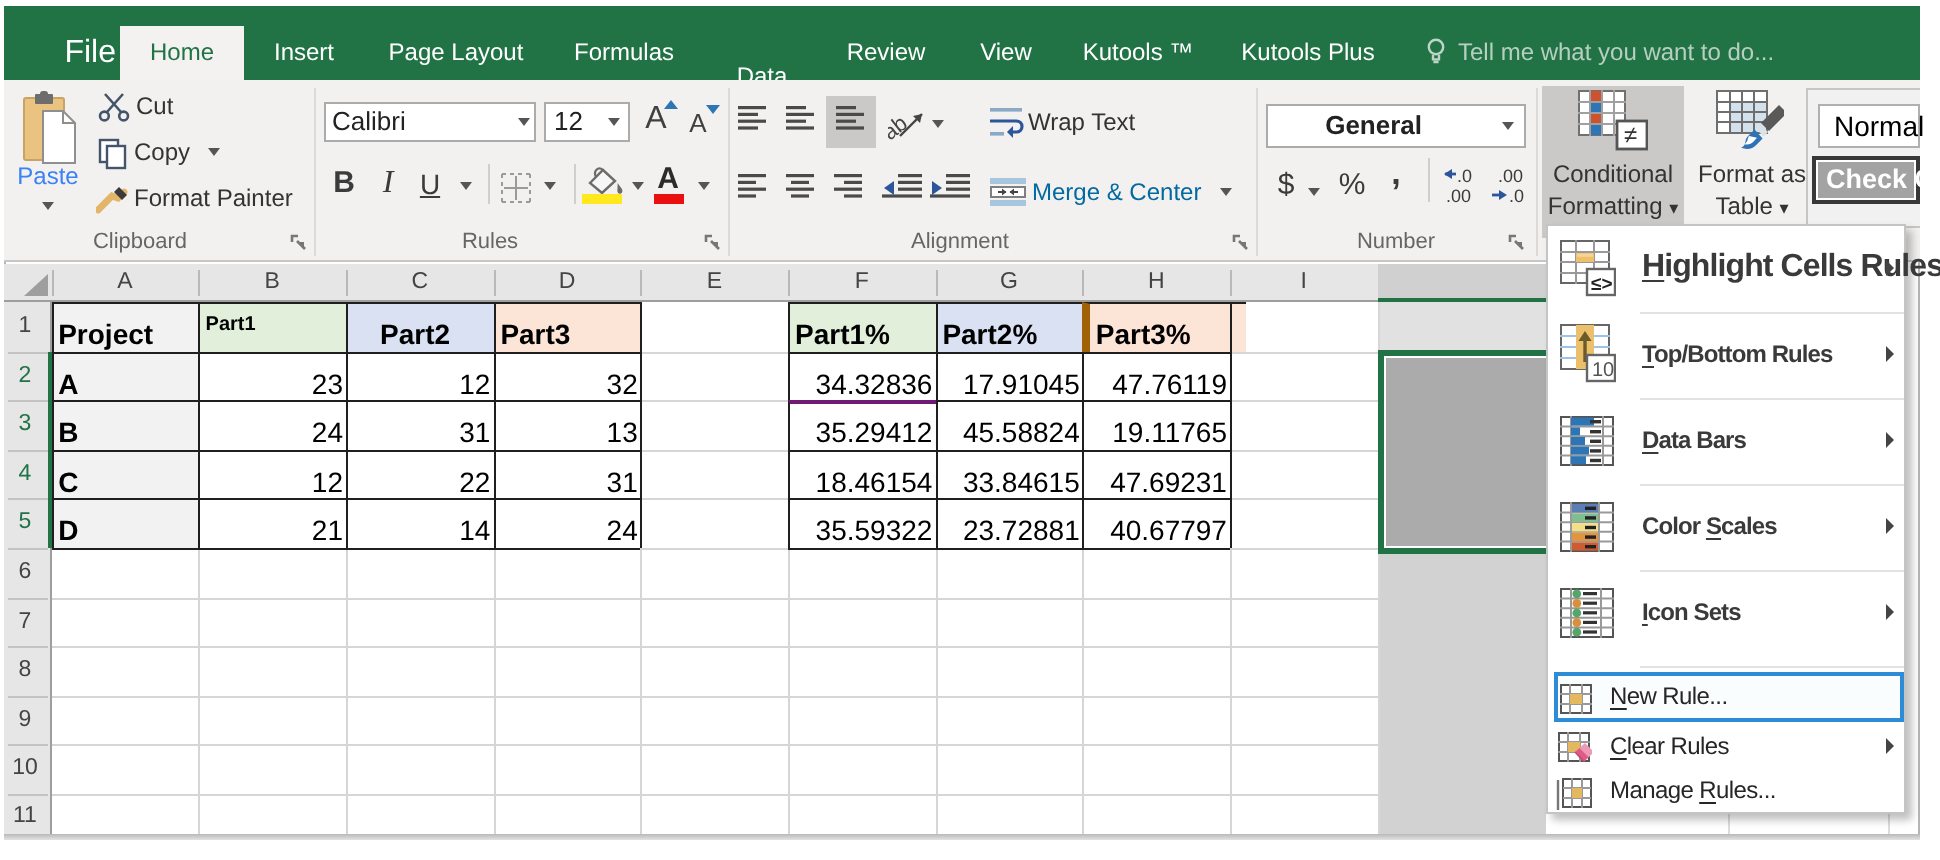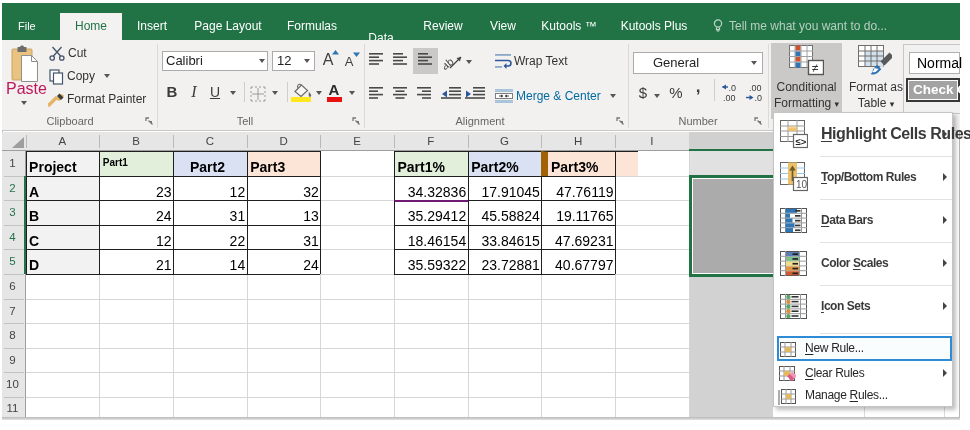--- a/index.html
+++ b/index.html
@@ -3,21 +3,21 @@
 *{margin:0;padding:0;box-sizing:border-box}
 html,body{width:970px;height:430px;background:#fff;font-family:"Liberation Sans",sans-serif;overflow:hidden}
 .a{position:absolute}
 .arr{width:0;height:0;border-left:4px solid #444;border-top:4px solid transparent;border-bottom:4px solid transparent}
 .dd{width:0;height:0;border-top:4px solid #555;border-left:3.5px solid transparent;border-right:3.5px solid transparent}
 u{text-underline-offset:2px}
 </style></head><body>
 <div class="a " style="left:2px;top:3px;width:958px;height:414px;background:#fff;border-left:1px solid #b5b5b5;border-right:1px solid #b5b5b5"></div>
 <div class="a " style="left:2px;top:417px;width:958px;height:3px;background:linear-gradient(#b9b9b9,#e3e3e3)"></div>
 <div class="a " style="left:2px;top:3px;width:958px;height:37px;background:#217346"></div>
-<div class="a" style="left:18px;top:13px;width:40px;height:27px;font-size:11px;color:#fff;font-weight:normal;text-align:left;line-height:27px;white-space:nowrap;">File</div>
+<div class="a" style="left:18px;top:13px;width:40px;height:27px;font-size:16px;color:#fff;font-weight:normal;text-align:right;line-height:27px;white-space:nowrap;">File</div>
 <div class="a " style="left:60px;top:13px;width:62px;height:27px;background:#f3f2f1"></div>
 <div class="a" style="left:60px;top:13px;width:62px;height:27px;font-size:12px;color:#217346;font-weight:normal;text-align:center;line-height:27px;white-space:nowrap;">Home</div>
 <div class="a" style="left:92px;top:13px;width:120px;height:27px;font-size:12px;color:#fff;font-weight:normal;text-align:center;line-height:27px;white-space:nowrap;">Insert</div>
 <div class="a" style="left:168px;top:13px;width:120px;height:27px;font-size:12px;color:#fff;font-weight:normal;text-align:center;line-height:27px;white-space:nowrap;">Page Layout</div>
 <div class="a" style="left:252px;top:13px;width:120px;height:27px;font-size:12px;color:#fff;font-weight:normal;text-align:center;line-height:27px;white-space:nowrap;">Formulas</div>
 <div class="a" style="left:321px;top:13px;width:120px;height:27px;font-size:12px;color:#fff;font-weight:normal;text-align:center;line-height:27px;white-space:nowrap;margin-top:12px;">Data</div>
 <div class="a" style="left:383px;top:13px;width:120px;height:27px;font-size:12px;color:#fff;font-weight:normal;text-align:center;line-height:27px;white-space:nowrap;">Review</div>
 <div class="a" style="left:443px;top:13px;width:120px;height:27px;font-size:12px;color:#fff;font-weight:normal;text-align:center;line-height:27px;white-space:nowrap;">View</div>
 <div class="a" style="left:509px;top:13px;width:120px;height:27px;font-size:12px;color:#fff;font-weight:normal;text-align:center;line-height:27px;white-space:nowrap;">Kutools ™</div>
 <div class="a" style="left:594px;top:13px;width:120px;height:27px;font-size:12px;color:#fff;font-weight:normal;text-align:center;line-height:27px;white-space:nowrap;">Kutools Plus</div>
@@ -27,21 +27,21 @@
       <path d="M4.5 9.5v2.2h3V9.5M4.7 13h2.6"></path>
     </g>
   </svg>
 <div class="a" style="left:729px;top:13px;width:200px;height:27px;font-size:12px;color:#b7cfc0;font-weight:normal;text-align:left;line-height:27px;white-space:nowrap;">Tell me what you want to do...</div>
 <div class="a " style="left:2px;top:40px;width:958px;height:91px;background:#f2f1f0;border-bottom:1px solid #c8c6c4"></div>
 <div class="a " style="left:157px;top:44px;width:1px;height:84px;background:#dcdad8"></div>
 <div class="a " style="left:364px;top:44px;width:1px;height:84px;background:#dcdad8"></div>
 <div class="a " style="left:628px;top:44px;width:1px;height:84px;background:#dcdad8"></div>
 <div class="a " style="left:768px;top:44px;width:1px;height:84px;background:#dcdad8"></div>
 <div class="a" style="left:14px;top:115px;width:112px;height:13px;font-size:11px;color:#666;font-weight:normal;text-align:center;line-height:13px;white-space:nowrap;">Clipboard</div>
-<div class="a" style="left:180px;top:115px;width:130px;height:13px;font-size:11px;color:#666;font-weight:normal;text-align:center;line-height:13px;white-space:nowrap;">Tell</div>
+<div class="a" style="left:180px;top:115px;width:130px;height:13px;font-size:11px;color:#666;font-weight:normal;text-align:center;line-height:13px;white-space:nowrap;">Rules</div>
 <div class="a" style="left:415px;top:115px;width:130px;height:13px;font-size:11px;color:#666;font-weight:normal;text-align:center;line-height:13px;white-space:nowrap;">Alignment</div>
 <div class="a" style="left:633px;top:115px;width:130px;height:13px;font-size:11px;color:#666;font-weight:normal;text-align:center;line-height:13px;white-space:nowrap;">Number</div>
 <svg class="a" style="left:145px;top:117px" width="10" height="10" viewBox="0 0 10 10">
     <path d="M1 4V1h3" fill="none" stroke="#777" stroke-width="1.3"></path>
     <path d="M4 4h3v3z" fill="#777"></path>
     <path d="M3.5 3.5l4 4" stroke="#777" stroke-width="1.3"></path>
   </svg>
 <svg class="a" style="left:352px;top:117px" width="10" height="10" viewBox="0 0 10 10">
     <path d="M1 4V1h3" fill="none" stroke="#777" stroke-width="1.3"></path>
     <path d="M4 4h3v3z" fill="#777"></path>
@@ -57,21 +57,21 @@
     <path d="M4 4h3v3z" fill="#777"></path>
     <path d="M3.5 3.5l4 4" stroke="#777" stroke-width="1.3"></path>
   </svg>
 <svg class="a" style="left:11px;top:45px" width="28" height="38" viewBox="0 0 28 38">
     <rect x="1" y="4" width="20" height="31" rx="1" fill="#e9c37f" stroke="#c9a365" stroke-width="1"></rect>
     <rect x="6.5" y="2" width="9" height="5" rx="0.5" fill="#6d6d6d"></rect>
     <rect x="9" y="0.5" width="4" height="3" rx="1.5" fill="#6d6d6d"></rect>
     <path d="M10.5 10.5h10l6 6v20h-16z" fill="#fff" stroke="#8f8f8f" stroke-width="1"></path>
     <path d="M20.5 10.5v6h6" fill="none" stroke="#8f8f8f" stroke-width="1"></path>
   </svg>
-<div class="a" style="left:6px;top:82px;width:36px;height:13px;font-size:16px;color:#be185d;font-weight:normal;text-align:center;line-height:13px;white-space:nowrap;">Paste</div>
+<div class="a" style="left:6px;top:82px;width:36px;height:13px;font-size:12px;color:#3b82f6;font-weight:normal;text-align:center;line-height:13px;white-space:nowrap;">Paste</div>
 <div class="a dd" style="left:21px;top:101px;width:0px;height:0px;"></div>
 <svg class="a" style="left:49px;top:46px" width="16" height="15" viewBox="0 0 16 15">
     <g stroke="#44546a" fill="none" stroke-width="1.3">
       <path d="M12.5 1L4.5 10M3.5 1l8 9"></path>
       <circle cx="3.2" cy="12" r="2.2"></circle>
       <circle cx="12.8" cy="12" r="2.2"></circle>
     </g>
   </svg>
 <div class="a" style="left:68px;top:47px;width:40px;height:13px;font-size:12px;color:#333;font-weight:normal;text-align:left;line-height:13px;white-space:nowrap;">Cut</div>
 <svg class="a" style="left:49px;top:69px" width="15" height="16" viewBox="0 0 15 16">
@@ -198,21 +198,21 @@
       <rect x="0" y="0" width="18" height="3"></rect>
       <rect x="0" y="11" width="18" height="3"></rect>
     </g>
     <rect x="0.5" y="4.5" width="17" height="5" fill="#fff" stroke="#7f7f7f"></rect>
     <path d="M4 7H8M14 7H10" stroke="#444" stroke-width="1"></path>
     <path d="M8.2 7l-2.2-1.8v3.6zM9.8 7l2.2-1.8v3.6z" fill="#444"></path>
   </svg>
 <div class="a" style="left:516px;top:90px;width:100px;height:13px;font-size:12px;color:#0369a1;font-weight:normal;text-align:left;line-height:13px;white-space:nowrap;">Merge &amp; Center</div>
 <div class="a dd" style="left:610px;top:94px;width:0px;height:0px;"></div>
 <div class="a " style="left:633px;top:52px;width:130px;height:22px;background:#fff;border:1px solid #ababab"></div>
-<div class="a" style="left:641px;top:52px;width:70px;height:22px;font-size:13px;color:#222;font-weight:normal;text-align:center;line-height:22px;white-space:nowrap;">General</div>
+<div class="a" style="left:641px;top:52px;width:70px;height:22px;font-size:13px;color:#222;font-weight:bold;text-align:right;line-height:22px;white-space:nowrap;">General</div>
 <div class="a dd" style="left:751px;top:61px;width:0px;height:0px;"></div>
 <div class="a" style="left:636px;top:83px;width:14px;height:20px;font-size:15px;color:#3b3b3b;font-weight:normal;text-align:center;line-height:20px;white-space:nowrap;">$</div>
 <div class="a dd" style="left:654px;top:94px;width:0px;height:0px;"></div>
 <div class="a" style="left:668px;top:83px;width:16px;height:20px;font-size:15px;color:#3b3b3b;font-weight:normal;text-align:center;line-height:20px;white-space:nowrap;">%</div>
 <div class="a" style="left:692px;top:77px;width:12px;height:20px;font-size:17px;color:#3b3b3b;font-weight:bold;text-align:center;line-height:20px;white-space:nowrap;">,</div>
 <div class="a " style="left:713.5px;top:79px;width:1px;height:22px;background:#d0cecd"></div>
 <svg class="a" style="left:719px;top:83px" width="20" height="19" viewBox="0 0 20 19">
     <path d="M9 4H3.5" stroke="#2b579a" stroke-width="1.4"></path>
     <path d="M7 1.5L3 4l4 2.5z" fill="#2b579a"></path>
     <text x="9.5" y="8" font-size="9" fill="#3b3b3b">.0</text>
@@ -344,21 +344,21 @@
 <div class="a" style="left:173px;top:224.8px;width:73.69999999999999px;height:24.599999999999994px;background:#fff;border-left:1px solid #1f1f1f;border-top:1px solid #1f1f1f;font-size:14px;color:#000;font-weight:normal;display:flex;align-items:flex-end;justify-content:flex-end;padding-right:1.5px;padding-bottom:0.5px;white-space:nowrap">22</div>
 <div class="a" style="left:246.7px;top:224.8px;width:73.69999999999999px;height:24.599999999999994px;background:#fff;border-left:1px solid #1f1f1f;border-top:1px solid #1f1f1f;font-size:14px;color:#000;font-weight:normal;display:flex;align-items:flex-end;justify-content:flex-end;padding-right:1.5px;padding-bottom:0.5px;white-space:nowrap">31</div>
 <div class="a" style="left:25.6px;top:249.4px;width:73.69999999999999px;height:24.599999999999994px;background:#f2f2f2;border-left:1px solid #1f1f1f;border-top:1px solid #1f1f1f;font-size:14px;color:#000;font-weight:bold;display:flex;align-items:flex-end;justify-content:flex-start;padding-left:2.5px;padding-bottom:0.5px;white-space:nowrap">D</div>
 <div class="a" style="left:99.3px;top:249.4px;width:73.7px;height:24.599999999999994px;background:#fff;border-left:1px solid #1f1f1f;border-top:1px solid #1f1f1f;font-size:14px;color:#000;font-weight:normal;display:flex;align-items:flex-end;justify-content:flex-end;padding-right:1.5px;padding-bottom:0.5px;white-space:nowrap">21</div>
 <div class="a" style="left:173px;top:249.4px;width:73.69999999999999px;height:24.599999999999994px;background:#fff;border-left:1px solid #1f1f1f;border-top:1px solid #1f1f1f;font-size:14px;color:#000;font-weight:normal;display:flex;align-items:flex-end;justify-content:flex-end;padding-right:1.5px;padding-bottom:0.5px;white-space:nowrap">14</div>
 <div class="a" style="left:246.7px;top:249.4px;width:73.69999999999999px;height:24.599999999999994px;background:#fff;border-left:1px solid #1f1f1f;border-top:1px solid #1f1f1f;font-size:14px;color:#000;font-weight:normal;display:flex;align-items:flex-end;justify-content:flex-end;padding-right:1.5px;padding-bottom:0.5px;white-space:nowrap">24</div>
 <div class="a " style="left:25.6px;top:274px;width:294.79999999999995px;height:1px;background:#1f1f1f"></div>
 <div class="a " style="left:320.4px;top:151px;width:1px;height:123px;background:#1f1f1f"></div>
 <div class="a" style="left:394px;top:151px;width:73.69999999999999px;height:24.599999999999994px;background:#e2efda;border-left:1px solid #1f1f1f;border-top:1px solid #1f1f1f;font-size:14px;color:#000;font-weight:bold;display:flex;align-items:flex-end;justify-content:flex-start;padding-left:2.5px;padding-bottom:0.5px;white-space:nowrap">Part1%</div>
 <div class="a" style="left:467.7px;top:151px;width:73.69999999999999px;height:24.599999999999994px;background:#d9e1f2;border-left:1px solid #1f1f1f;border-top:1px solid #1f1f1f;font-size:14px;color:#000;font-weight:bold;display:flex;align-items:flex-end;justify-content:flex-start;padding-left:2.5px;padding-bottom:0.5px;white-space:nowrap">Part2%</div>
-<div class="a" style="left:541.4px;top:151px;width:97px;height:24.599999999999994px;background:#fce4d6;border-left:7px solid #a16207;border-top:1px solid #1f1f1f;font-size:14px;color:#000;font-weight:bold;display:flex;align-items:flex-end;justify-content:flex-start;padding-left:2.5px;padding-bottom:0.5px;white-space:nowrap">Part3%</div>
+<div class="a" style="left:541.4px;top:151px;width:82px;height:24.599999999999994px;background:#fce4d6;border-left:4px solid #a16207;border-top:1px solid #1f1f1f;font-size:14px;color:#000;font-weight:bold;display:flex;align-items:flex-end;justify-content:flex-start;padding-left:2.5px;padding-bottom:0.5px;white-space:nowrap">Part3%</div>
 <div class="a" style="left:394px;top:175.6px;width:73.69999999999999px;height:24.599999999999994px;background:#fff;border-left:1px solid #1f1f1f;border-top:1px solid #1f1f1f;font-size:14px;color:#000;font-weight:normal;display:flex;align-items:flex-end;justify-content:flex-end;padding-right:1.5px;padding-bottom:0.5px;white-space:nowrap">34.32836</div>
 <div class="a" style="left:467.7px;top:175.6px;width:73.69999999999999px;height:24.599999999999994px;background:#fff;border-left:1px solid #1f1f1f;border-top:1px solid #1f1f1f;font-size:14px;color:#000;font-weight:normal;display:flex;align-items:flex-end;justify-content:flex-end;padding-right:1.5px;padding-bottom:0.5px;white-space:nowrap">17.91045</div>
 <div class="a" style="left:541.4px;top:175.6px;width:73.60000000000002px;height:24.599999999999994px;background:#fff;border-left:1px solid #1f1f1f;border-top:1px solid #1f1f1f;font-size:14px;color:#000;font-weight:normal;display:flex;align-items:flex-end;justify-content:flex-end;padding-right:1.5px;padding-bottom:0.5px;white-space:nowrap">47.76119</div>
 <div class="a" style="left:394px;top:200.2px;width:73.69999999999999px;height:24.600000000000023px;background:#fff;border-left:1px solid #1f1f1f;border-top:2px solid #701a75;font-size:14px;color:#000;font-weight:normal;display:flex;align-items:flex-end;justify-content:flex-end;padding-right:1.5px;padding-bottom:0.5px;white-space:nowrap">35.29412</div>
 <div class="a" style="left:467.7px;top:200.2px;width:73.69999999999999px;height:24.600000000000023px;background:#fff;border-left:1px solid #1f1f1f;border-top:1px solid #1f1f1f;font-size:14px;color:#000;font-weight:normal;display:flex;align-items:flex-end;justify-content:flex-end;padding-right:1.5px;padding-bottom:0.5px;white-space:nowrap">45.58824</div>
 <div class="a" style="left:541.4px;top:200.2px;width:73.60000000000002px;height:24.600000000000023px;background:#fff;border-left:1px solid #1f1f1f;border-top:1px solid #1f1f1f;font-size:14px;color:#000;font-weight:normal;display:flex;align-items:flex-end;justify-content:flex-end;padding-right:1.5px;padding-bottom:0.5px;white-space:nowrap">19.11765</div>
 <div class="a" style="left:394px;top:224.8px;width:73.69999999999999px;height:24.599999999999994px;background:#fff;border-left:1px solid #1f1f1f;border-top:1px solid #1f1f1f;font-size:14px;color:#000;font-weight:normal;display:flex;align-items:flex-end;justify-content:flex-end;padding-right:1.5px;padding-bottom:0.5px;white-space:nowrap">18.46154</div>
 <div class="a" style="left:467.7px;top:224.8px;width:73.69999999999999px;height:24.599999999999994px;background:#fff;border-left:1px solid #1f1f1f;border-top:1px solid #1f1f1f;font-size:14px;color:#000;font-weight:normal;display:flex;align-items:flex-end;justify-content:flex-end;padding-right:1.5px;padding-bottom:0.5px;white-space:nowrap">33.84615</div>
 <div class="a" style="left:541.4px;top:224.8px;width:73.60000000000002px;height:24.599999999999994px;background:#fff;border-left:1px solid #1f1f1f;border-top:1px solid #1f1f1f;font-size:14px;color:#000;font-weight:normal;display:flex;align-items:flex-end;justify-content:flex-end;padding-right:1.5px;padding-bottom:0.5px;white-space:nowrap">47.69231</div>
 <div class="a" style="left:394px;top:249.4px;width:73.69999999999999px;height:24.599999999999994px;background:#fff;border-left:1px solid #1f1f1f;border-top:1px solid #1f1f1f;font-size:14px;color:#000;font-weight:normal;display:flex;align-items:flex-end;justify-content:flex-end;padding-right:1.5px;padding-bottom:0.5px;white-space:nowrap">35.59322</div>

